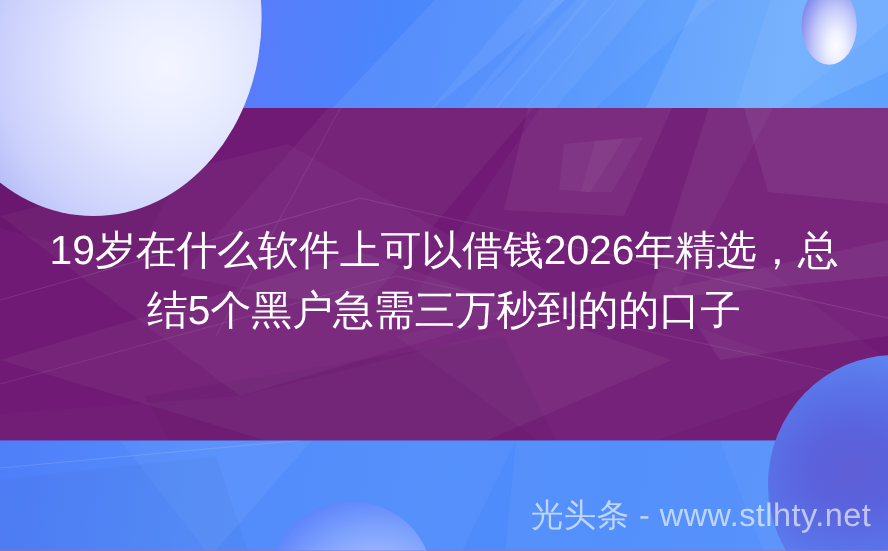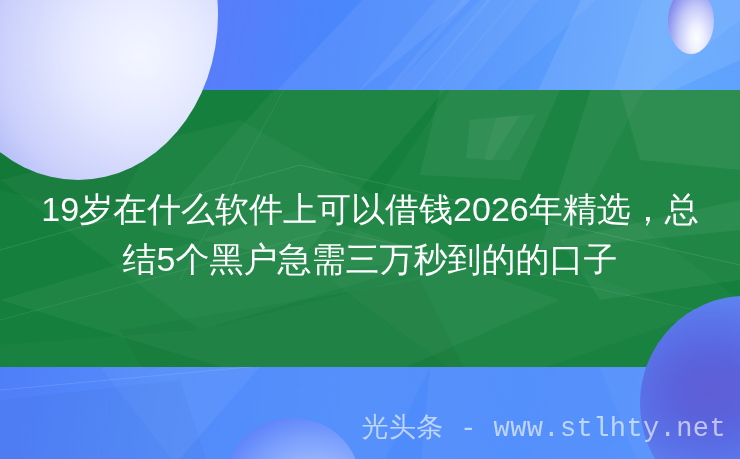--- a/index.html
+++ b/index.html
@@ -6,21 +6,21 @@
     margin: 0;
     padding: 0;
     background: #ffffff;
   }
   #banner {
     position: relative;
     width: 740px;
     height: 459px;
     overflow: hidden;
     font-family: "Liberation Sans", "DejaVu Sans", sans-serif;
-    background: #15803d;
+    background: #701a75;
   }
 
   
   .band {
     position: absolute;
     left: 0;
     width: 100%;
   }
   .band-top {
     top: 0;
@@ -152,21 +152,20 @@
   
   #watermark {
     position: absolute;
     right: 14px;
     bottom: 14px;
     color: rgba(255, 255, 255, 0.62);
     font-size: 27px;
     line-height: 32px;
     letter-spacing: 0.4px;
     white-space: nowrap;
-    font-family: Liberation Mono, monospace;
   }
 </style>
 </head>
 <body>
 
 <div id="banner">
 
   <div class="band band-top"></div>
   <div class="band band-mid"></div>
   <div class="band band-bot"></div>

